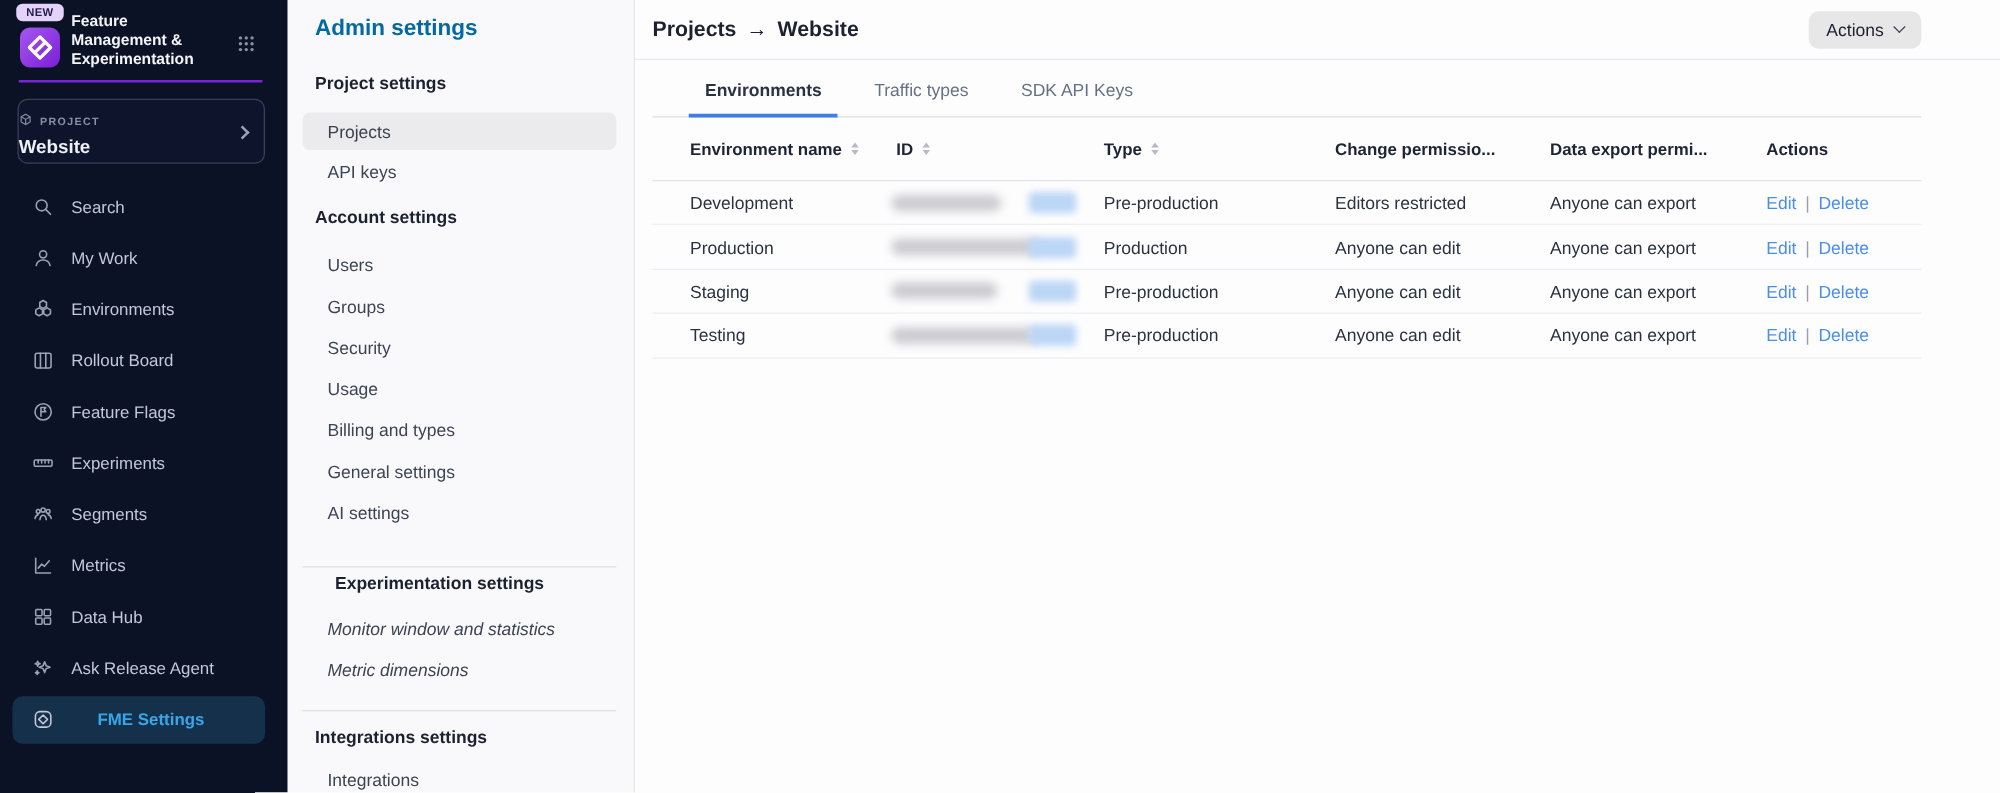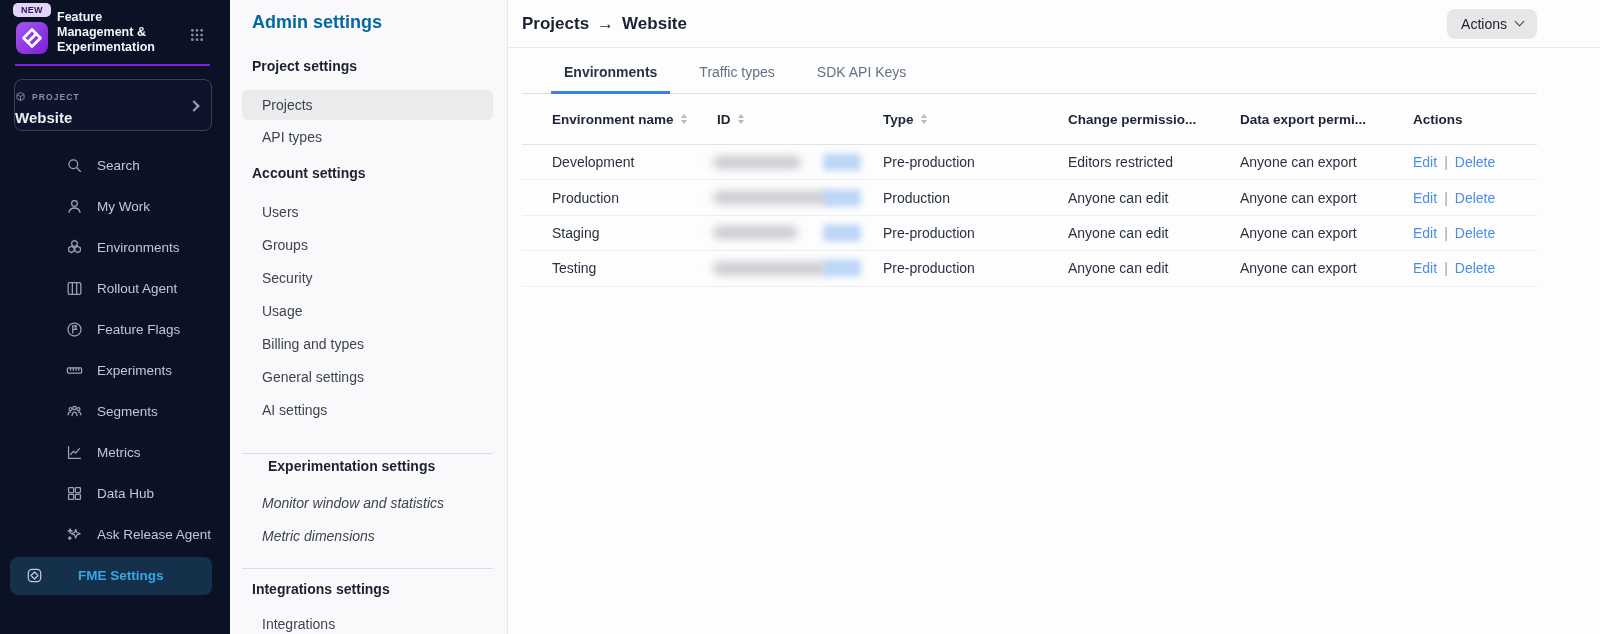--- a/index.html
+++ b/index.html
@@ -15,21 +15,21 @@
   .grid-icon { position:absolute; top:27px; right:25px; width:16px; height:16px; cursor:pointer; }
   .brand-bar { position:absolute; left:15px; right:20px; bottom:0; height:2.5px; background:#7b22dd; }
 
   .project-card { position:relative; margin:13px 18px 0 14px; height:52px; border:1px solid #3a405a; border-radius:8px; padding:8px 26px 8px 0; cursor:pointer; background:#0e142c; }
   .project-label-row { display:flex; align-items:center; gap:6px; }
   .project-label { font-size:8.5px; font-weight:bold; letter-spacing:.13em; color:#8a90a4; }
   .project-name { font-size:15px; font-weight:600; color:#eef0f5; margin-top:3px; }
   .chev-right { position:absolute; right:13px; top:22px; width:8px; height:8px; border-top:2px solid #9aa2b8; border-right:2px solid #9aa2b8; transform:rotate(45deg); }
 
   .nav { margin-top:14px; }
-  .nav-item { height:41px; display:flex; align-items:center; gap:13px; padding-left:25px; font-size:13.5px; color:#c3c8d8; cursor:pointer;margin-left:40px; }
+  .nav-item { height:41px; display:flex; align-items:center; gap:13px; padding-left:25px; font-size:13.5px; color:#c3c8d8; cursor:pointer; }
   .nav-item svg { width:19px; height:19px; flex:none; stroke:#9aa2b8; fill:none; stroke-width:1.6; stroke-linecap:round; stroke-linejoin:round; }
   .nav-item.active { height:38px; margin:1.5px 18px 1.5px 10px; padding-left:15px; background:#14304a; border-radius:8px; color:#38a6e9; font-weight:600;gap:34px; }
   .nav-item.active svg { stroke:#c2c8d6; }
 
   
   .settings-col { width:278px; height:634px; flex:none; background:#f9f9fb; border-right:1px solid #e7e8ec; padding-top:12px; overflow:hidden; }
   .settings-title { margin-left:22px; font-size:18px; font-weight:bold; color:#0369a1; height:22px; }
   .settings-heading { margin:24px 0 0 22px; font-size:14px; font-weight:bold; color:#1b2130; height:20px; }
   .settings-heading.tight { margin-top:4px;padding-left:16px; }
   .settings-heading.tight2 { margin-top:12px; }
@@ -149,21 +149,21 @@
           <polygon points="8,10.5 11.4,12.5 11.4,16.5 8,18.5 4.6,16.5 4.6,12.5"></polygon>
           <polygon points="16,10.5 19.4,12.5 19.4,16.5 16,18.5 12.6,16.5 12.6,12.5"></polygon>
         </svg>
         <span>Environments</span>
       </div>
       <div class="nav-item">
         <svg viewBox="0 0 24 24">
             <rect x="4" y="4.5" width="16" height="15" rx="2"></rect>
             <path d="M9.3 4.5v15M14.7 4.5v15"></path>
           </svg>
-        <span>Rollout Agent</span>
+        <span>Rollout Board</span>
       </div>
       <div class="nav-item">
         <svg viewBox="0 0 24 24">
             <circle cx="12" cy="12" r="8.2"></circle>
             <path d="M9.8 16.5v-9h4.9l-1.7 2.2 1.7 2.2H9.8"></path>
           </svg>
         <span>Feature Flags</span>
       </div>
       <div class="nav-item">
         <svg viewBox="0 0 24 24">
@@ -213,21 +213,21 @@
         <span>FME Settings</span>
       </div>
     </nav>
   </aside>
 
   <div class="settings-col">
     <div class="settings-title">Admin settings</div>
 
     <div class="settings-heading">Project settings</div>
     <div class="settings-item selected">Projects</div>
-    <div class="settings-item">API types</div>
+    <div class="settings-item">API keys</div>
 
     <div class="settings-heading tight2">Account settings</div>
     <div class="settings-group">
       <div class="settings-item">Users</div>
       <div class="settings-item">Groups</div>
       <div class="settings-item">Security</div>
       <div class="settings-item">Usage</div>
       <div class="settings-item">Billing and types</div>
       <div class="settings-item">General settings</div>
       <div class="settings-item">AI settings</div>

